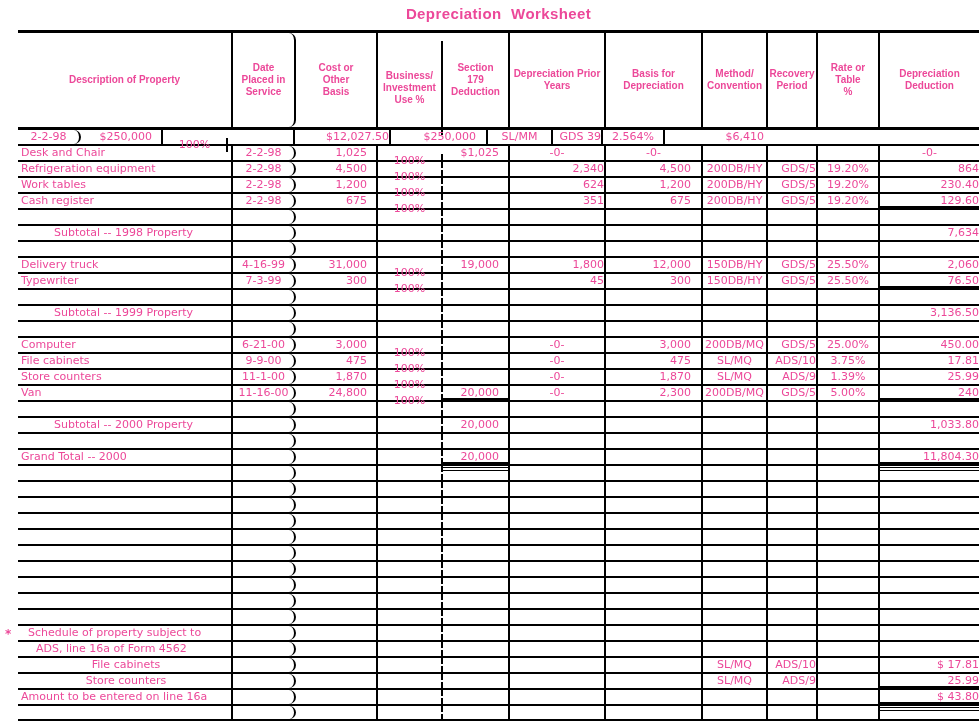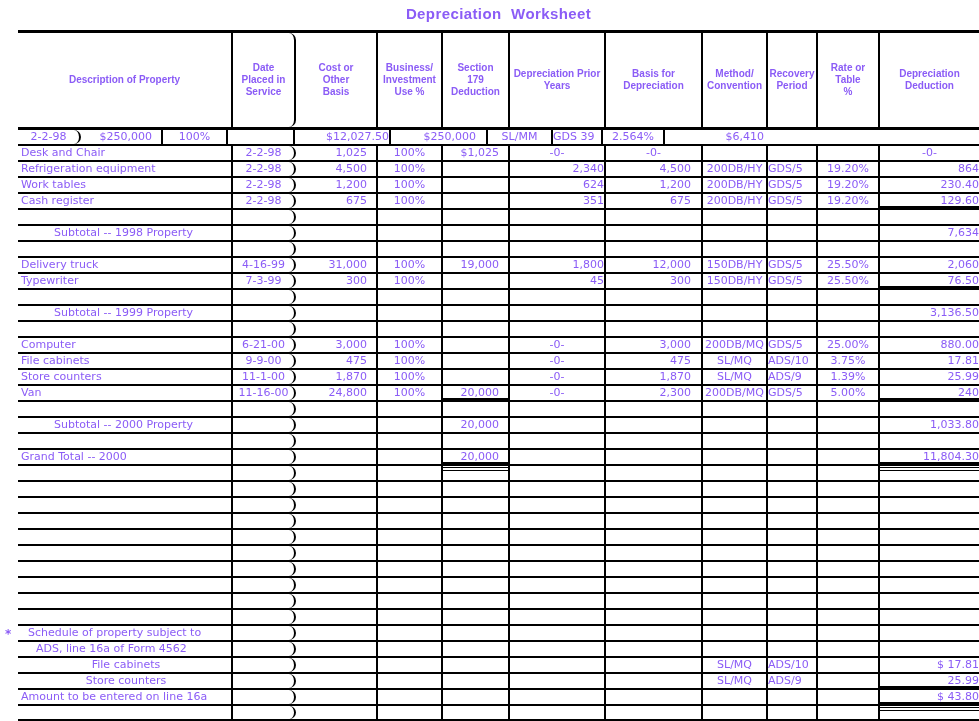--- a/index.html
+++ b/index.html
@@ -1,39 +1,39 @@
 <!DOCTYPE html>
 <html><head>
 <meta charset="utf-8">
 <style>
   html,body{margin:0;padding:0;background:#fff;}
   .page{position:relative;width:979px;height:721px;background:#ffffff;overflow:hidden;
-        font-family:"DejaVu Sans",sans-serif;color:#8b5cf6;text-decoration:underline;}
+        font-family:"DejaVu Sans",sans-serif;color:#ec4899;text-decoration:underline;}
   .title{position:absolute;top:5px;left:18px;width:961px;text-align:center;
          font-family:"Liberation Sans",sans-serif;font-weight:bold;font-size:15px;
          letter-spacing:.4px;word-spacing:5px;}
   .footnote-marker{position:absolute;left:5px;top:627px;font-size:12px;font-weight:bold;}
   .worksheet{position:absolute;left:18px;top:30px;width:961px;}
   .hrow{display:flex;height:100px;box-sizing:border-box;
         border-top:3px solid #000;border-bottom:3px solid #000;}
   .row{display:flex;height:16px;box-sizing:border-box;border-bottom:2px solid #000;}
   .tbody .row:last-child{border-bottom-width:3px;}
   .cell{box-sizing:border-box;height:100%;overflow:hidden;white-space:nowrap;position:relative;
         border-right:2px solid #000;}
   .cell:last-child{border-right:none;}
   
   .col0{width:215px;text-align:left;padding-left:3px;}
   .col1{width:63px;text-align:center;border-radius:7px;}
   .col2{width:82px;text-align:right;padding-right:9px;}
-  .col3{width:65px;text-align:center;}
+  .col3{width:65px;text-align:center;margin-top:8px;}
   .col4{width:67px;text-align:right;padding-right:9px;}
   .col5{width:96px;text-align:right;}
   .col6{width:97px;text-align:right;padding-right:10px;}
   .col7{width:65px;text-align:center;}
-  .col8{width:50px;text-align:left;}
+  .col8{width:50px;text-align:right;}
   .col9{width:62px;text-align:center;}
   .col10{width:99px;text-align:right;padding-right:0;}
   .hcell{display:flex;align-items:center;justify-content:center;text-align:center;
          white-space:pre-line;font-family:"Liberation Sans",sans-serif;font-weight:bold;
          font-size:10px;line-height:12px;padding:0;}
   .bcell{font-size:11px;line-height:13px;padding-top:0px;}
   .ac{text-align:center;padding-right:0;}
   
   .sum::after{content:"";position:absolute;left:0;right:0;bottom:0;height:2px;background:#000;}
   
@@ -248,21 +248,21 @@
           <div class="cell bcell col0">Computer</div>
           <div class="cell bcell col1">6-21-00</div>
           <div class="cell bcell col2">3,000</div>
           <div class="cell bcell col3">100%</div>
           <div class="cell bcell col4"></div>
           <div class="cell bcell col5 ac">-0-</div>
           <div class="cell bcell col6">3,000</div>
           <div class="cell bcell col7">200DB/MQ</div>
           <div class="cell bcell col8">GDS/5</div>
           <div class="cell bcell col9">25.00%</div>
-          <div class="cell bcell col10">880.00</div>
+          <div class="cell bcell col10">450.00</div>
         </div>
         <div class="row">
           <div class="cell bcell col0">File cabinets</div>
           <div class="cell bcell col1">9-9-00</div>
           <div class="cell bcell col2">475</div>
           <div class="cell bcell col3">100%</div>
           <div class="cell bcell col4"></div>
           <div class="cell bcell col5 ac">-0-</div>
           <div class="cell bcell col6">475</div>
           <div class="cell bcell col7">SL/MQ</div>

